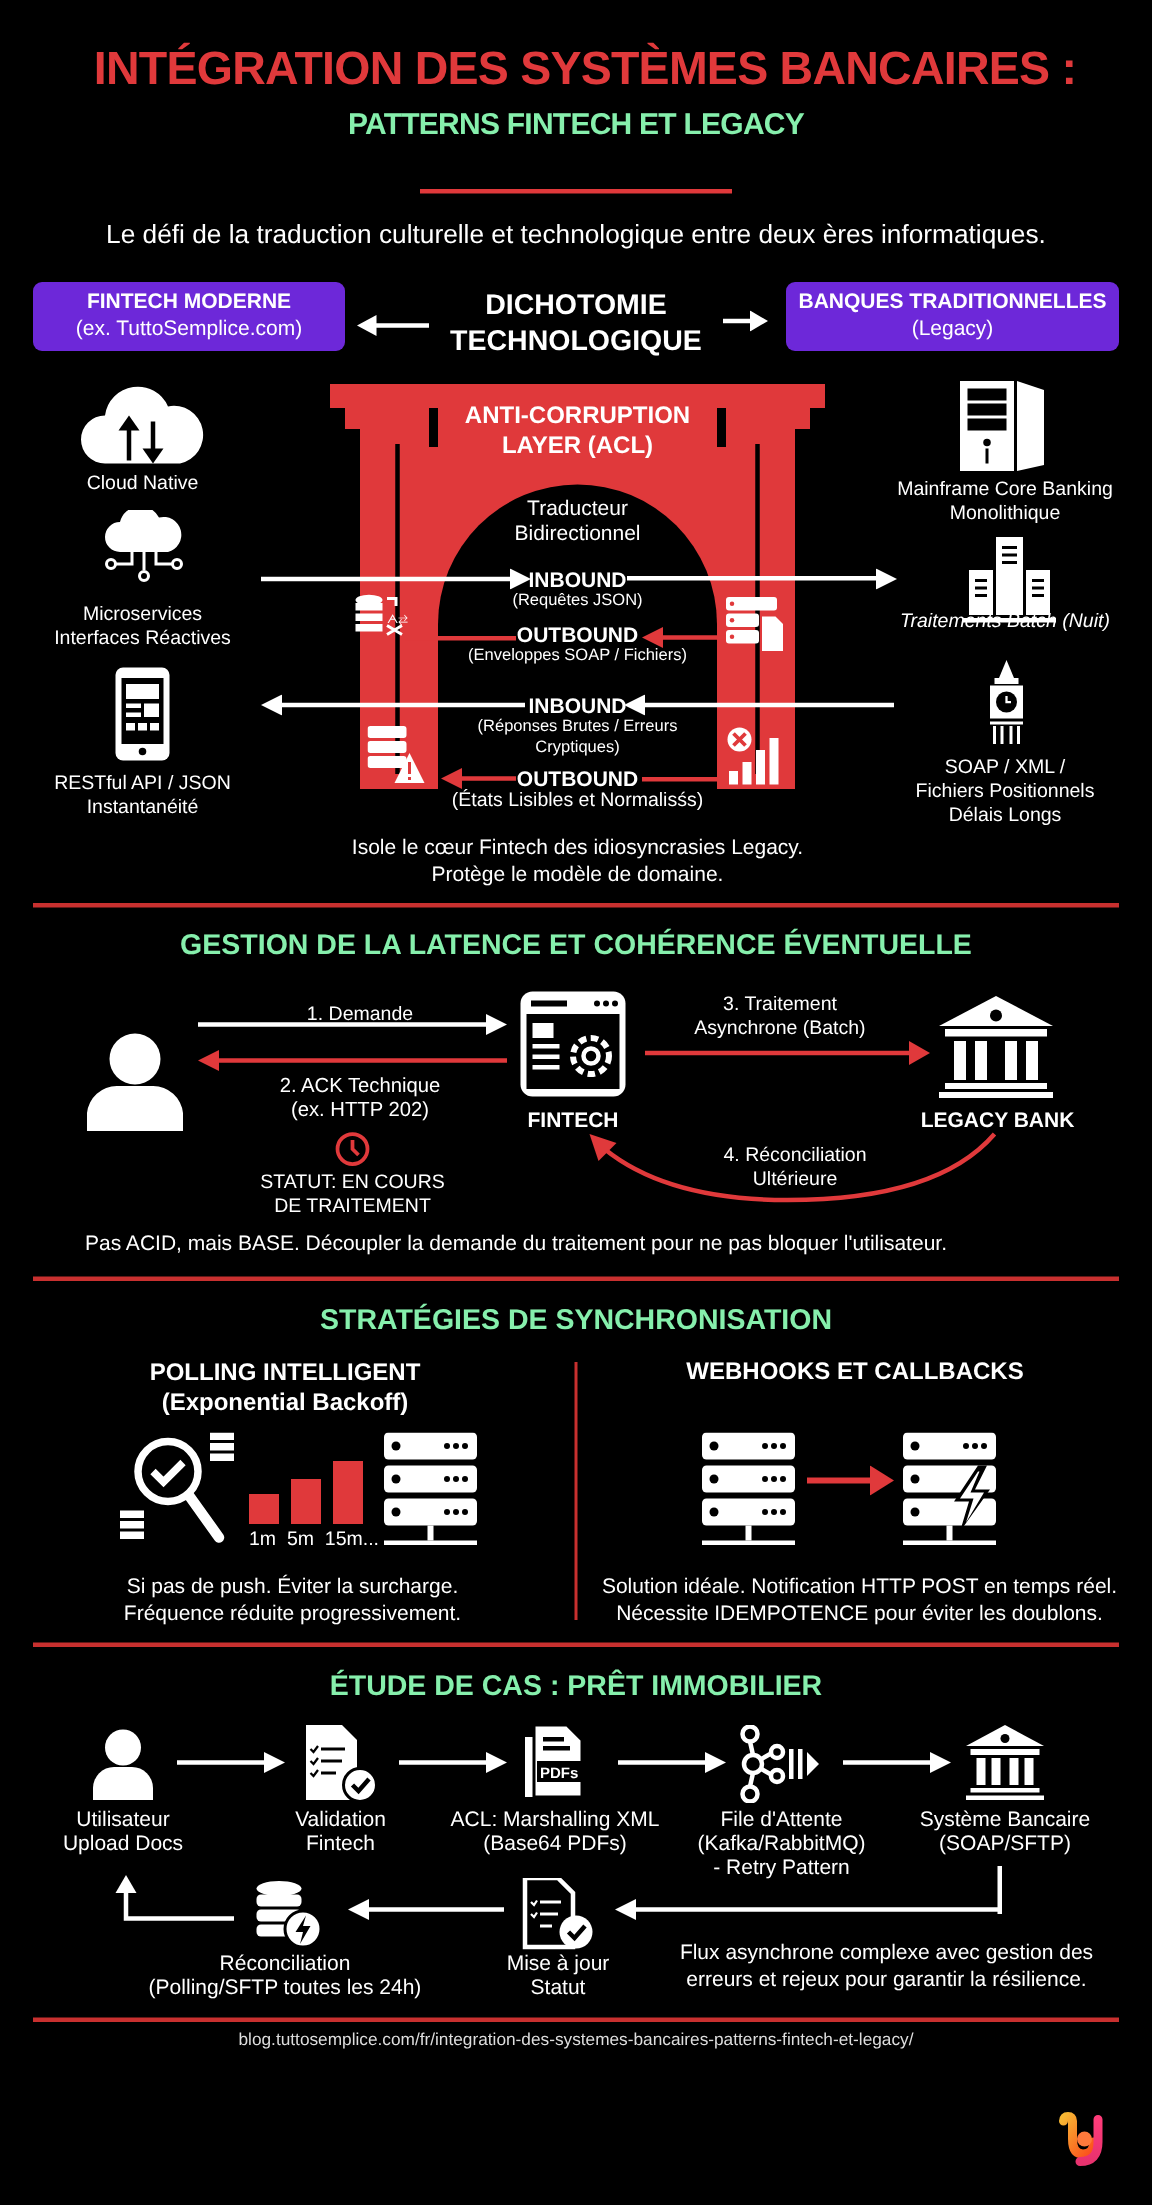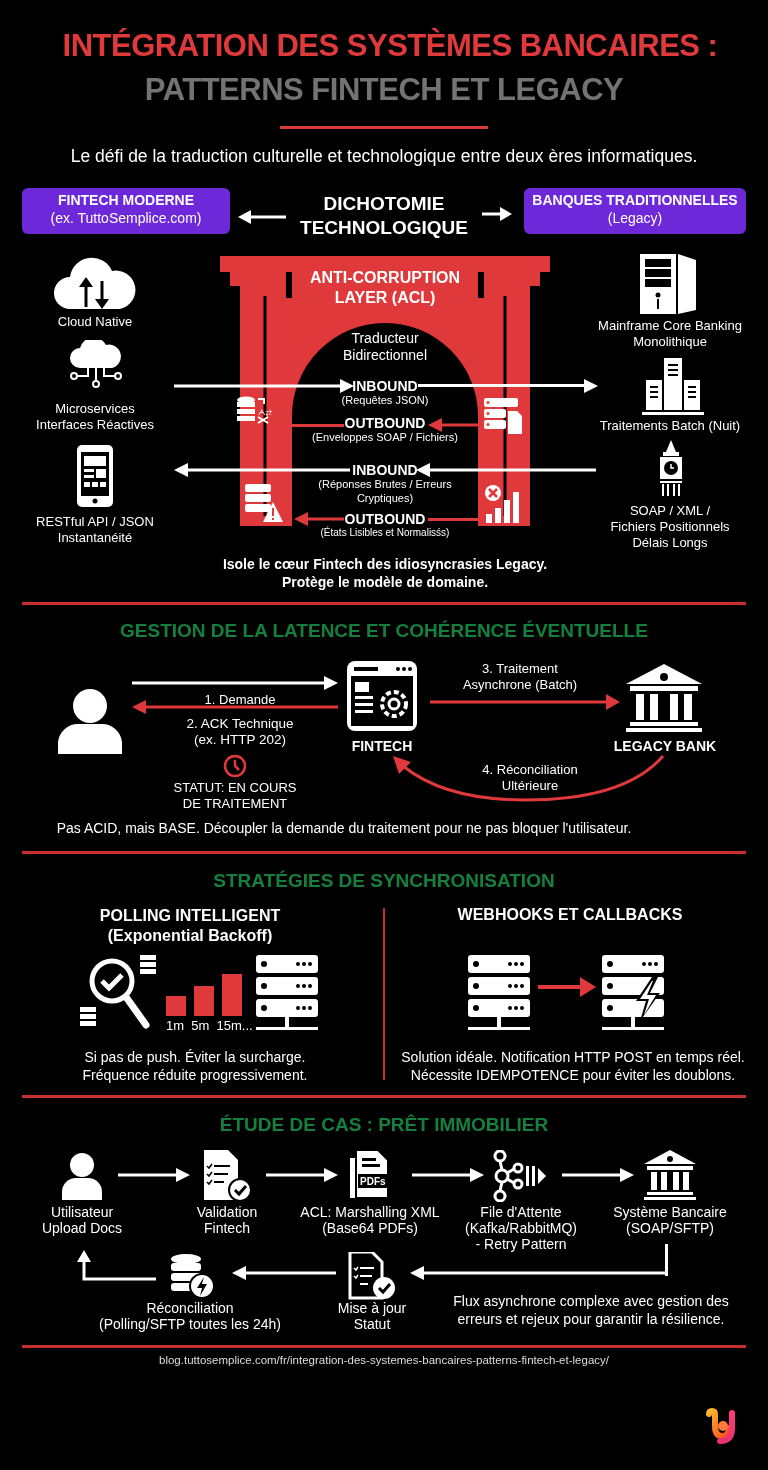--- a/index.html
+++ b/index.html
@@ -2,28 +2,28 @@
 <html><head>
 <meta charset="utf-8">
 <style>
   *{box-sizing:border-box;margin:0;padding:0;}
   html,body{width:768px;height:1470px;background:#000;overflow:hidden;}
   body{position:relative;font-family:"Liberation Sans","DejaVu Sans",sans-serif;color:#fff;}
   .abs{position:absolute;}
   .c{text-align:center;}
   .bold{font-weight:bold;}
   .t-main1{left:0;top:28px;width:760px;font-size:31px;font-weight:bold;color:#e0393b;letter-spacing:-0.5px;padding-left:20px;}
-  .t-main2{left:0;top:72px;width:768px;font-size:31px;font-weight:bold;color:#737373;letter-spacing:-0.5px;}
+  .t-main2{left:0;top:72px;width:768px;font-size:20px;font-weight:bold;color:#86efac;letter-spacing:-0.5px;}
   .t-underline{left:280px;top:126px;width:208px;height:3px;background:#e0393b;}
   .t-sub{left:0;top:146px;width:768px;font-size:17.5px;color:#fff;}
   .redbox{background:#6d28d9;border-radius:6px;color:#fff;font-size:14px;line-height:18px;padding:3px 4px;text-align:center;}
   .redbox b{display:block;}
   .hline{height:3px;background:#c8302f;left:22px;width:724px;}
   .label{font-size:13px;line-height:16px;text-align:center;color:#fff;}
-  .sec-title{left:0;width:768px;font-size:19px;font-weight:bold;color:#15803d;text-align:center;}
+  .sec-title{left:0;width:768px;font-size:19px;font-weight:bold;color:#86efac;text-align:center;}
   .acl-text{font-size:12px;line-height:14px;text-align:center;color:#fff;}
   .acl-head{font-size:14px;font-weight:bold;}
   svg{display:block;}
 </style>
 </head>
 <body>
 
 <div class="abs c t-main1">INTÉGRATION DES SYSTÈMES BANCAIRES :</div>
 <div class="abs c t-main2">PATTERNS FINTECH ET LEGACY</div>
 <div class="abs t-underline"></div>
@@ -221,24 +221,24 @@
 
 <div class="abs" style="left:294px;top:512px;">
   <svg width="50" height="14">
       <line x1="12" y1="7" x2="50" y2="7" stroke="#e0393b" stroke-width="3"></line>
       <polygon points="0,7 14,0 14,14" fill="#e0393b"></polygon>
     </svg>
 </div>
 <div class="abs" style="left:428px;top:518px;width:50px;height:3px;background:#e0393b;"></div>
 <div class="abs c acl-text" style="left:300px;top:512px;width:170px;">
   <div class="acl-head">OUTBOUND</div>
-  <div style="font-size:10px">(États Lisibles et Normalisśs)</div>
-</div>
-
-<div class="abs c" style="left:200px;top:555px;width:370px;font-size:14px;line-height:18px;font-weight:bold;">
+  <div style="font-size:13px">(États Lisibles et Normalisśs)</div>
+</div>
+
+<div class="abs c" style="left:200px;top:555px;width:370px;font-size:14px;line-height:18px;">
   <div>Isole le cœur Fintech des idiosyncrasies Legacy.</div>
   <div>Protège le modèle de domaine.</div>
 </div>
 
 <div class="abs" style="left:640px;top:252px;">
   <svg width="58" height="64" viewBox="0 0 58 64">
       <rect x="0" y="2" width="36" height="60" fill="#fff"></rect>
       <polygon points="38,2 56,8 56,58 38,62" fill="#fff"></polygon>
       <rect x="5" y="7" width="26" height="8" fill="#000"></rect>
       <rect x="5" y="17" width="26" height="8" fill="#000"></rect>
@@ -263,21 +263,21 @@
         <rect x="26" y="6" width="10" height="2"></rect>
         <rect x="26" y="11" width="10" height="2"></rect>
         <rect x="26" y="16" width="10" height="2"></rect>
         <rect x="46" y="28" width="8" height="2"></rect>
         <rect x="46" y="33" width="8" height="2"></rect>
         <rect x="46" y="38" width="8" height="2"></rect>
       </g>
       <rect x="0" y="54" width="62" height="3" fill="#fff"></rect>
     </svg>
 </div>
-<div class="abs label" style="left:590px;top:418px;width:160px;">Traitements Batch (Nuit)</div>
+<div class="abs label" style="left:590px;top:406px;width:160px;font-style:italic;">Traitements Batch (Nuit)</div>
 <div class="abs" style="left:654px;top:440px;">
   <svg width="34" height="60" viewBox="0 0 34 60">
       <polygon points="17,0 22,12 12,12" fill="#fff"></polygon>
       <rect x="9" y="12" width="16" height="4" fill="#fff"></rect>
       <rect x="6" y="17" width="22" height="22" fill="#fff"></rect>
       <circle cx="17" cy="28" r="7" fill="#000"></circle>
       <path d="M17 24 v4 h3" stroke="#fff" stroke-width="1.5" fill="none"></path>
       <rect x="6" y="41" width="22" height="2" fill="#fff"></rect>
       <g fill="#fff">
         <rect x="8" y="44" width="2" height="12"></rect>
@@ -296,21 +296,21 @@
 <div class="abs hline" style="top:602px;"></div>
 
 <div class="abs sec-title" style="top:620px;">GESTION DE LA LATENCE ET COHÉRENCE ÉVENTUELLE</div>
 
 <div class="abs" style="left:56px;top:688px;">
   <svg width="68" height="66" viewBox="0 0 68 66">
       <circle cx="34" cy="18" r="17" fill="#fff"></circle>
       <path d="M2 66 v-12 a20 20 0 0 1 20-18 h24 a20 20 0 0 1 20 18 v12 z" fill="#fff"></path>
     </svg>
 </div>
-<div class="abs label" style="left:150px;top:692px;width:180px;">1. Demande</div>
+<div class="abs label" style="left:150px;top:668px;width:180px;">1. Demande</div>
 <div class="abs" style="left:132px;top:676px;">
   <svg width="206" height="14">
       <line x1="0" y1="7" x2="194" y2="7" stroke="#fff" stroke-width="3"></line>
       <polygon points="206,7 192,0 192,14" fill="#fff"></polygon>
     </svg>
 </div>
 <div class="abs" style="left:132px;top:700px;">
   <svg width="206" height="14">
       <line x1="12" y1="7" x2="206" y2="7" stroke="#e0393b" stroke-width="3"></line>
       <polygon points="0,7 14,0 14,14" fill="#e0393b"></polygon>

